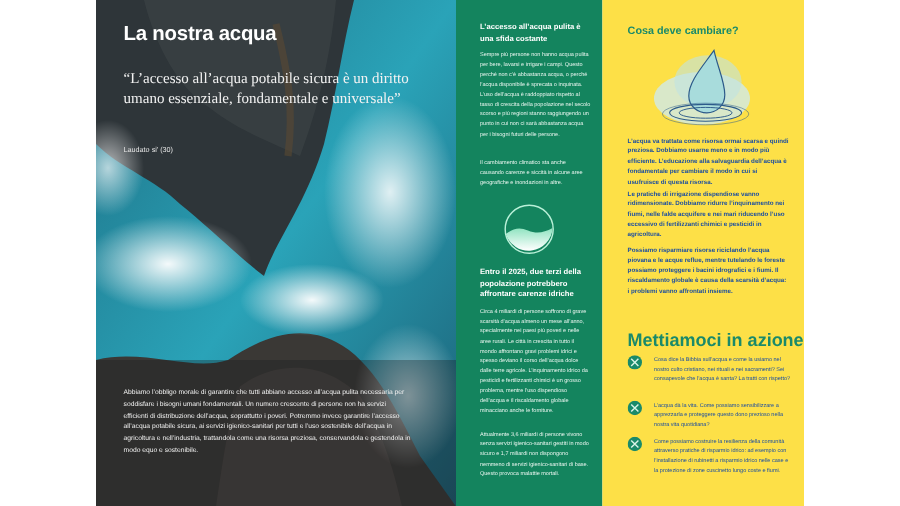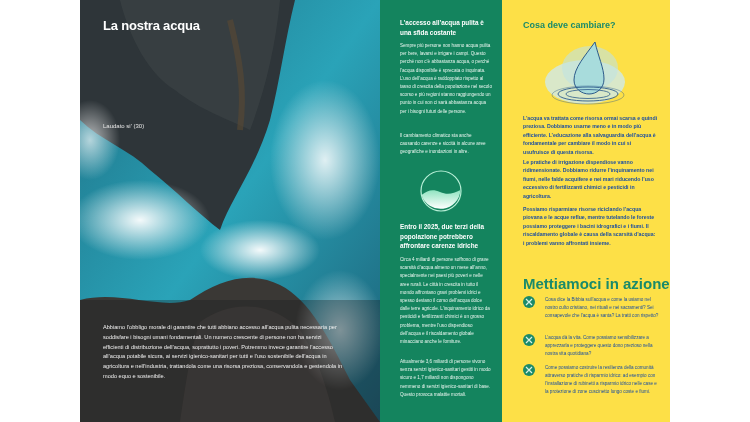--- a/index.html
+++ b/index.html
@@ -10,21 +10,21 @@
     .spread { position: absolute; left: 0; top: 0; width: 750px; height: 422px; }
 
     
     .photo {
       position: absolute; left: 80px; top: 0; width: 300px; height: 422px; overflow: hidden;
       background: #1d2a30;
     }
     .photo svg.bg { position: absolute; left: 0; top: 0; }
     .photo .title {
       position: absolute; left: 23px; top: 18px; color: #ffffff;
-      font-size: 13px; font-weight: bold; letter-spacing: -0.2px;
+      font-size: 17px; font-weight: bold; letter-spacing: -0.2px;
     }
     .photo .quote {
       position: absolute; left: 23px; top: 57px; width: 250px; color: #f2f2f2;
       font-family: "Liberation Serif", serif; font-size: 12.5px; line-height: 17px;
     }
     .photo .source {
       position: absolute; left: 23px; top: 123px; color: #e6e6e6; font-size: 6px;
     }
     .photo .body {
       position: absolute; left: 23px; top: 323px; width: 240px; color: #f0f0f0;
@@ -79,20 +79,21 @@
 
       <ellipse cx="60" cy="220" rx="70" ry="40" fill="url(#foam)"></ellipse>
       <ellipse cx="180" cy="250" rx="60" ry="30" fill="url(#foam)"></ellipse>
       <ellipse cx="245" cy="160" rx="55" ry="80" fill="url(#foam)" opacity="0.9"></ellipse>
       <ellipse cx="260" cy="330" rx="45" ry="60" fill="url(#foam)" opacity="0.7"></ellipse>
       <ellipse cx="10" cy="140" rx="30" ry="40" fill="url(#foam)" opacity="0.7"></ellipse>
 
       <rect x="0" y="300" width="300" height="122" fill="#1a1d1f" opacity="0.35"></rect>
     </svg>
     <div class="title">La nostra acqua</div>
+    <div class="quote">“L’accesso all’acqua potabile sicura è un diritto umano essenziale, fondamentale e universale”</div>
     <div class="source">Laudato si’ (30)</div>
     <div class="body">Abbiamo l’obbligo morale di garantire che tutti abbiano accesso all’acqua pulita necessaria per soddisfare i bisogni umani fondamentali. Un numero crescente di persone non ha servizi efficienti di distribuzione dell’acqua, soprattutto i poveri. Potremmo invece garantire l’accesso all’acqua potabile sicura, ai servizi igienico-sanitari per tutti e l’uso sostenibile dell’acqua in agricoltura e nell’industria, trattandola come una risorsa preziosa, conservandola e gestendola in modo equo e sostenibile.</div>
   </div>
 
   <div class="green">
     <div class="h" style="top:18px;">L’accesso all’acqua pulita è una sfida costante</div>
     <div class="p" style="top:42px;">Sempre più persone non hanno acqua pulita per bere, lavarsi e irrigare i campi. Questo perché non c’è abbastanza acqua, o perché l’acqua disponibile è sprecata o inquinata. L’uso dell’acqua è raddoppiato rispetto al tasso di crescita della popolazione nel secolo scorso e più regioni stanno raggiungendo un punto in cui non ci sarà abbastanza acqua per i bisogni futuri delle persone.</div>
     <div class="p" style="top:132px;">Il cambiamento climatico sta anche causando carenze e siccità in alcune aree geografiche e inondazioni in altre.</div>
     <svg class="wave-icon" width="46" height="46" viewBox="0 0 46 46">
       <defs>

